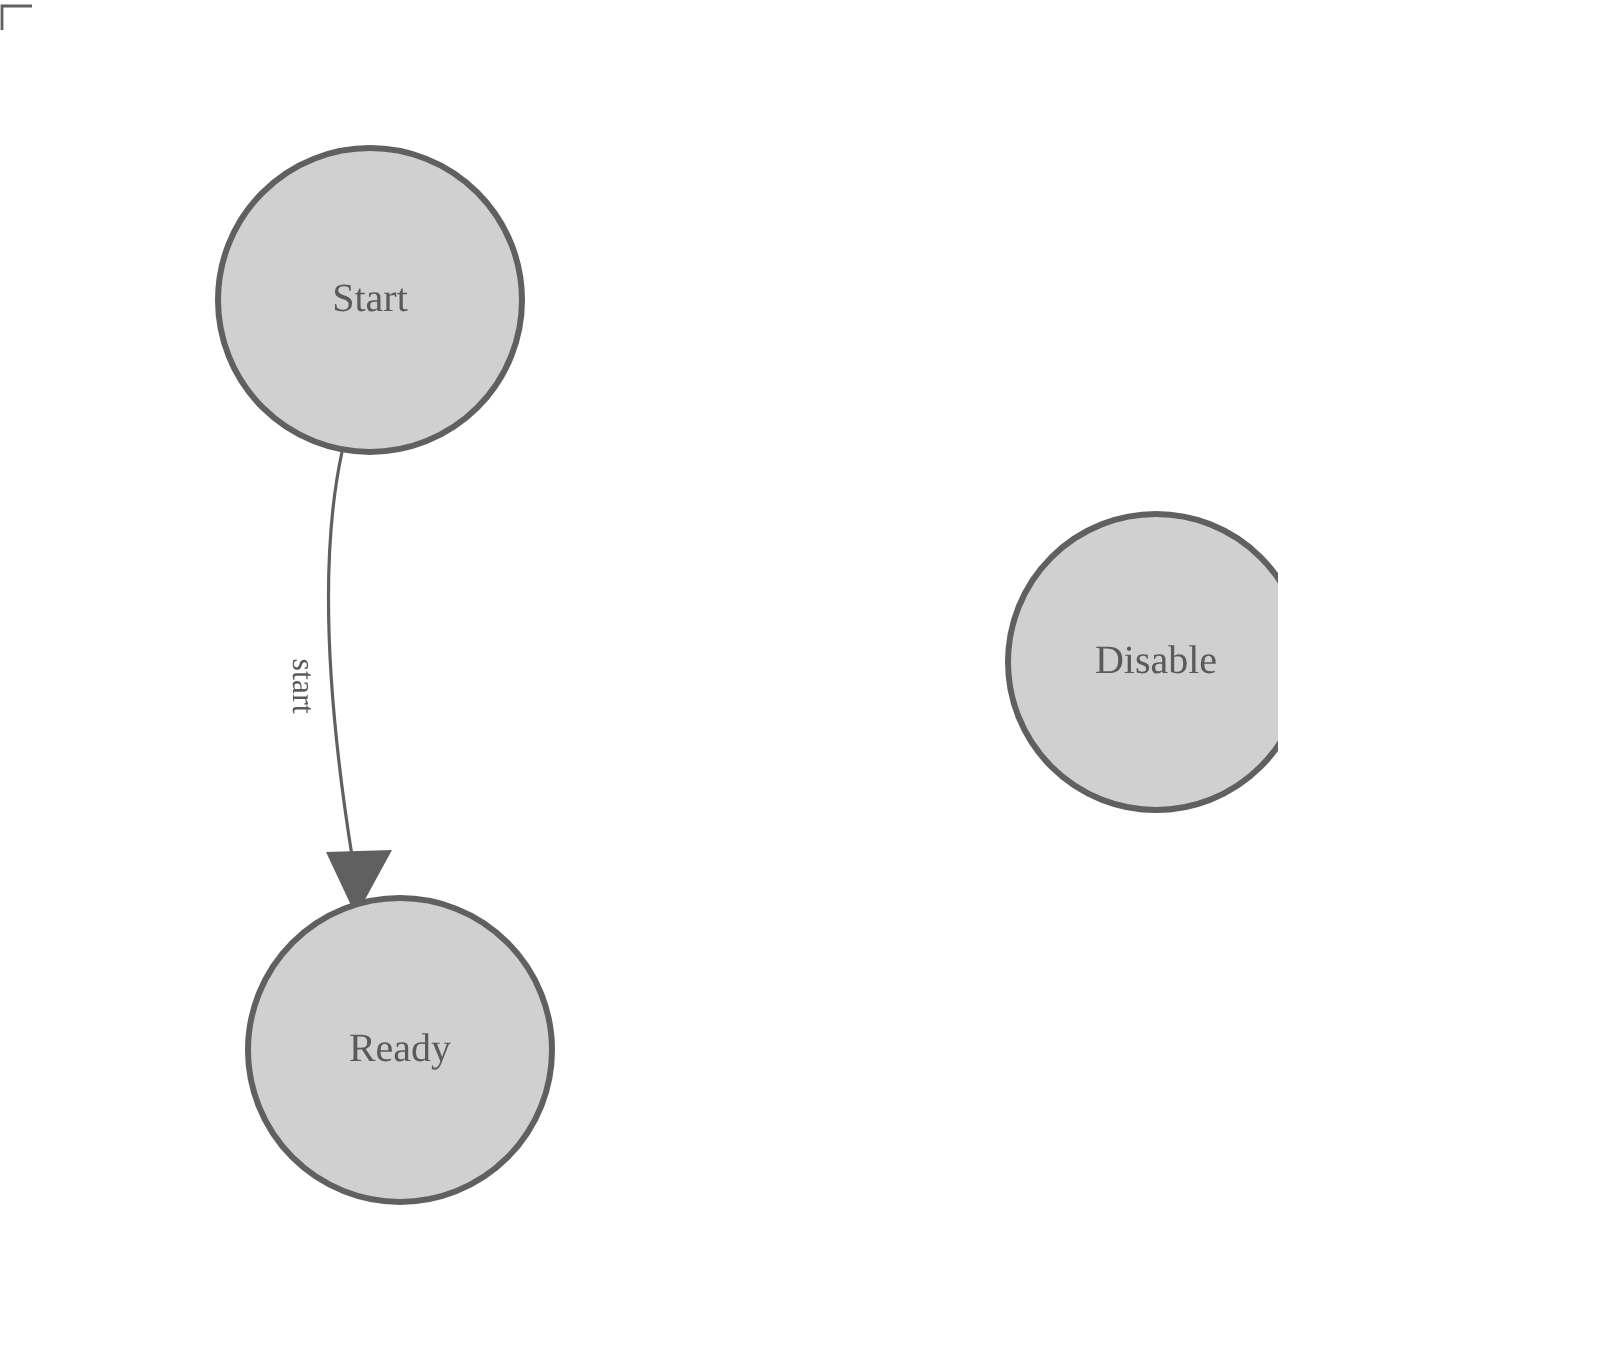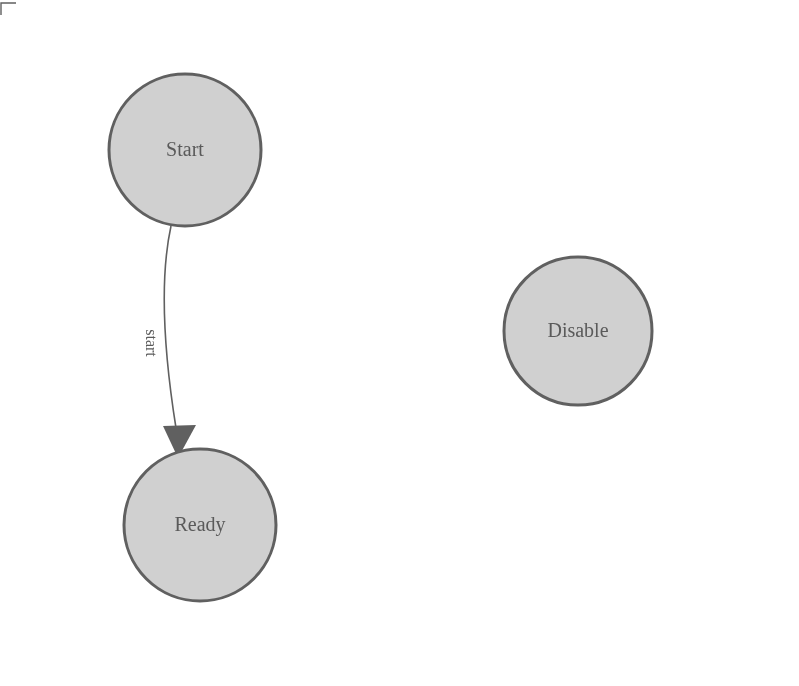--- a/index.html
+++ b/index.html
@@ -7,21 +7,20 @@
     padding: 0;
     background: #ffffff;
   }
   #canvas {
     position: relative;
     width: 639px;
     height: 686px;
     background: #ffffff;
     overflow: hidden;
     font-family: "Liberation Serif", "DejaVu Serif", serif;
-    padding-left: 20px;
   }
   #diagram-svg {
     position: absolute;
     left: 0;
     top: 0;
     width: 799px;
     height: 686px;
   }
   .node-circle {
     fill: #d0d0d0;

